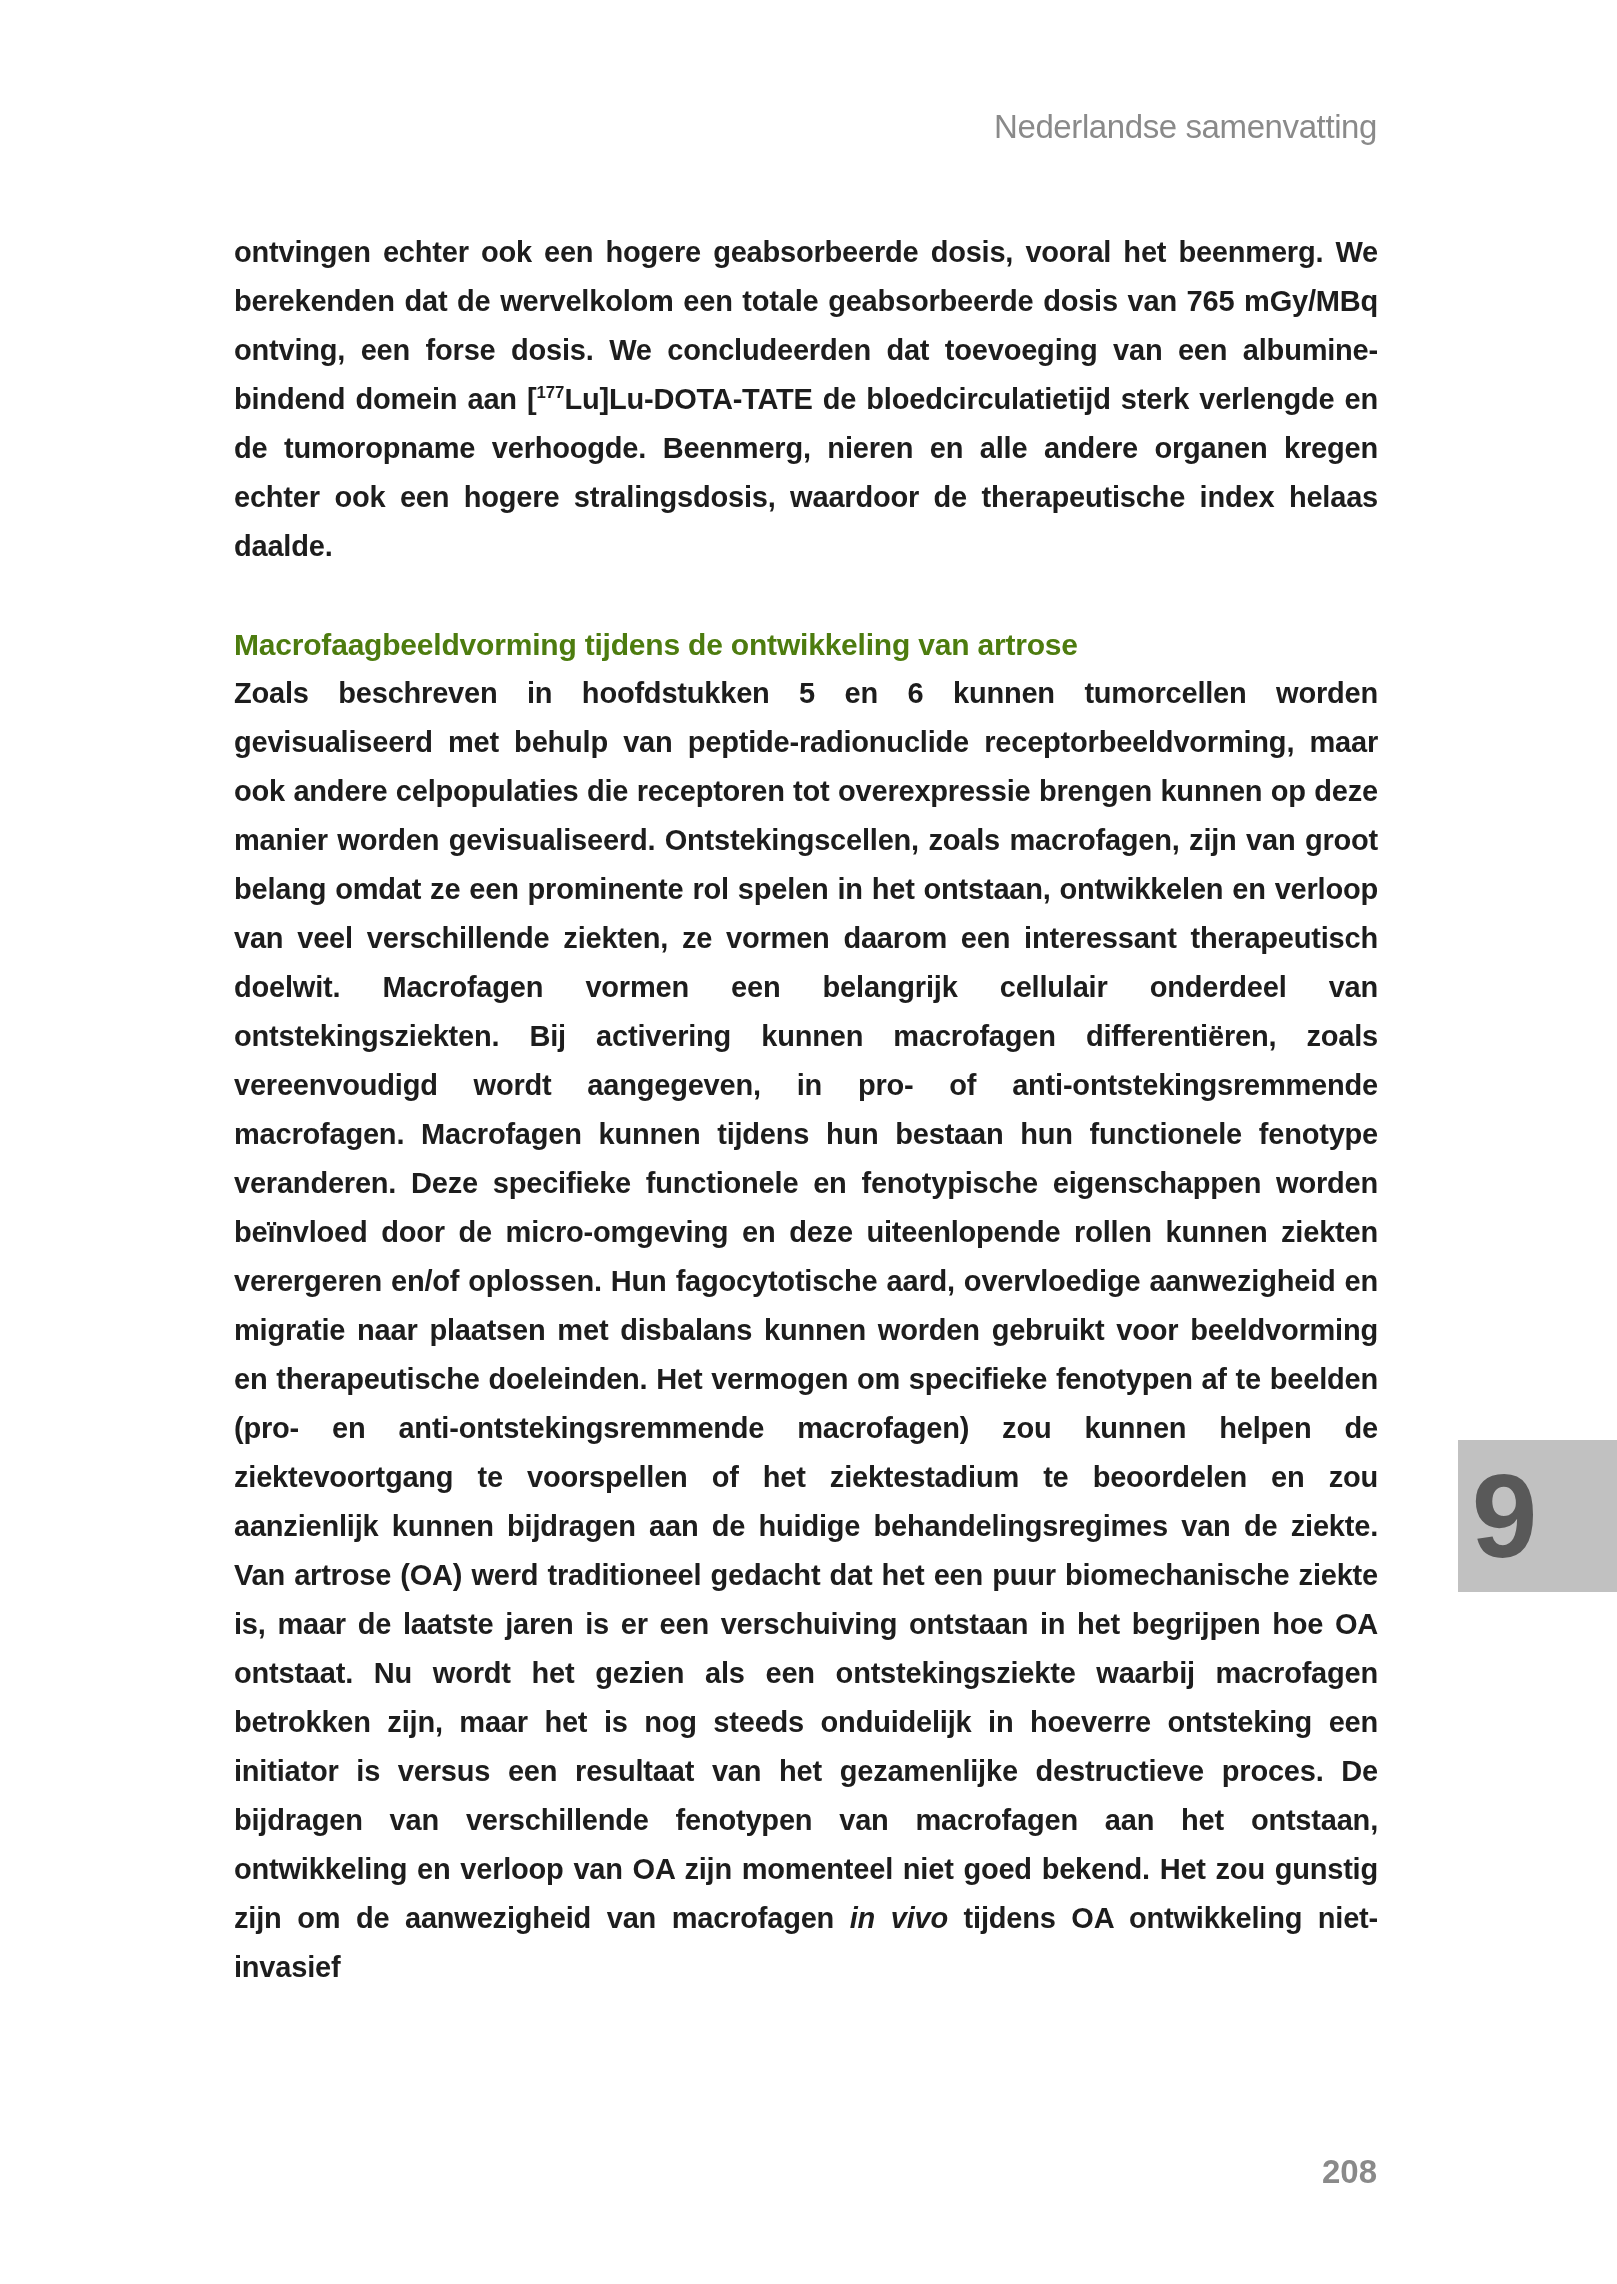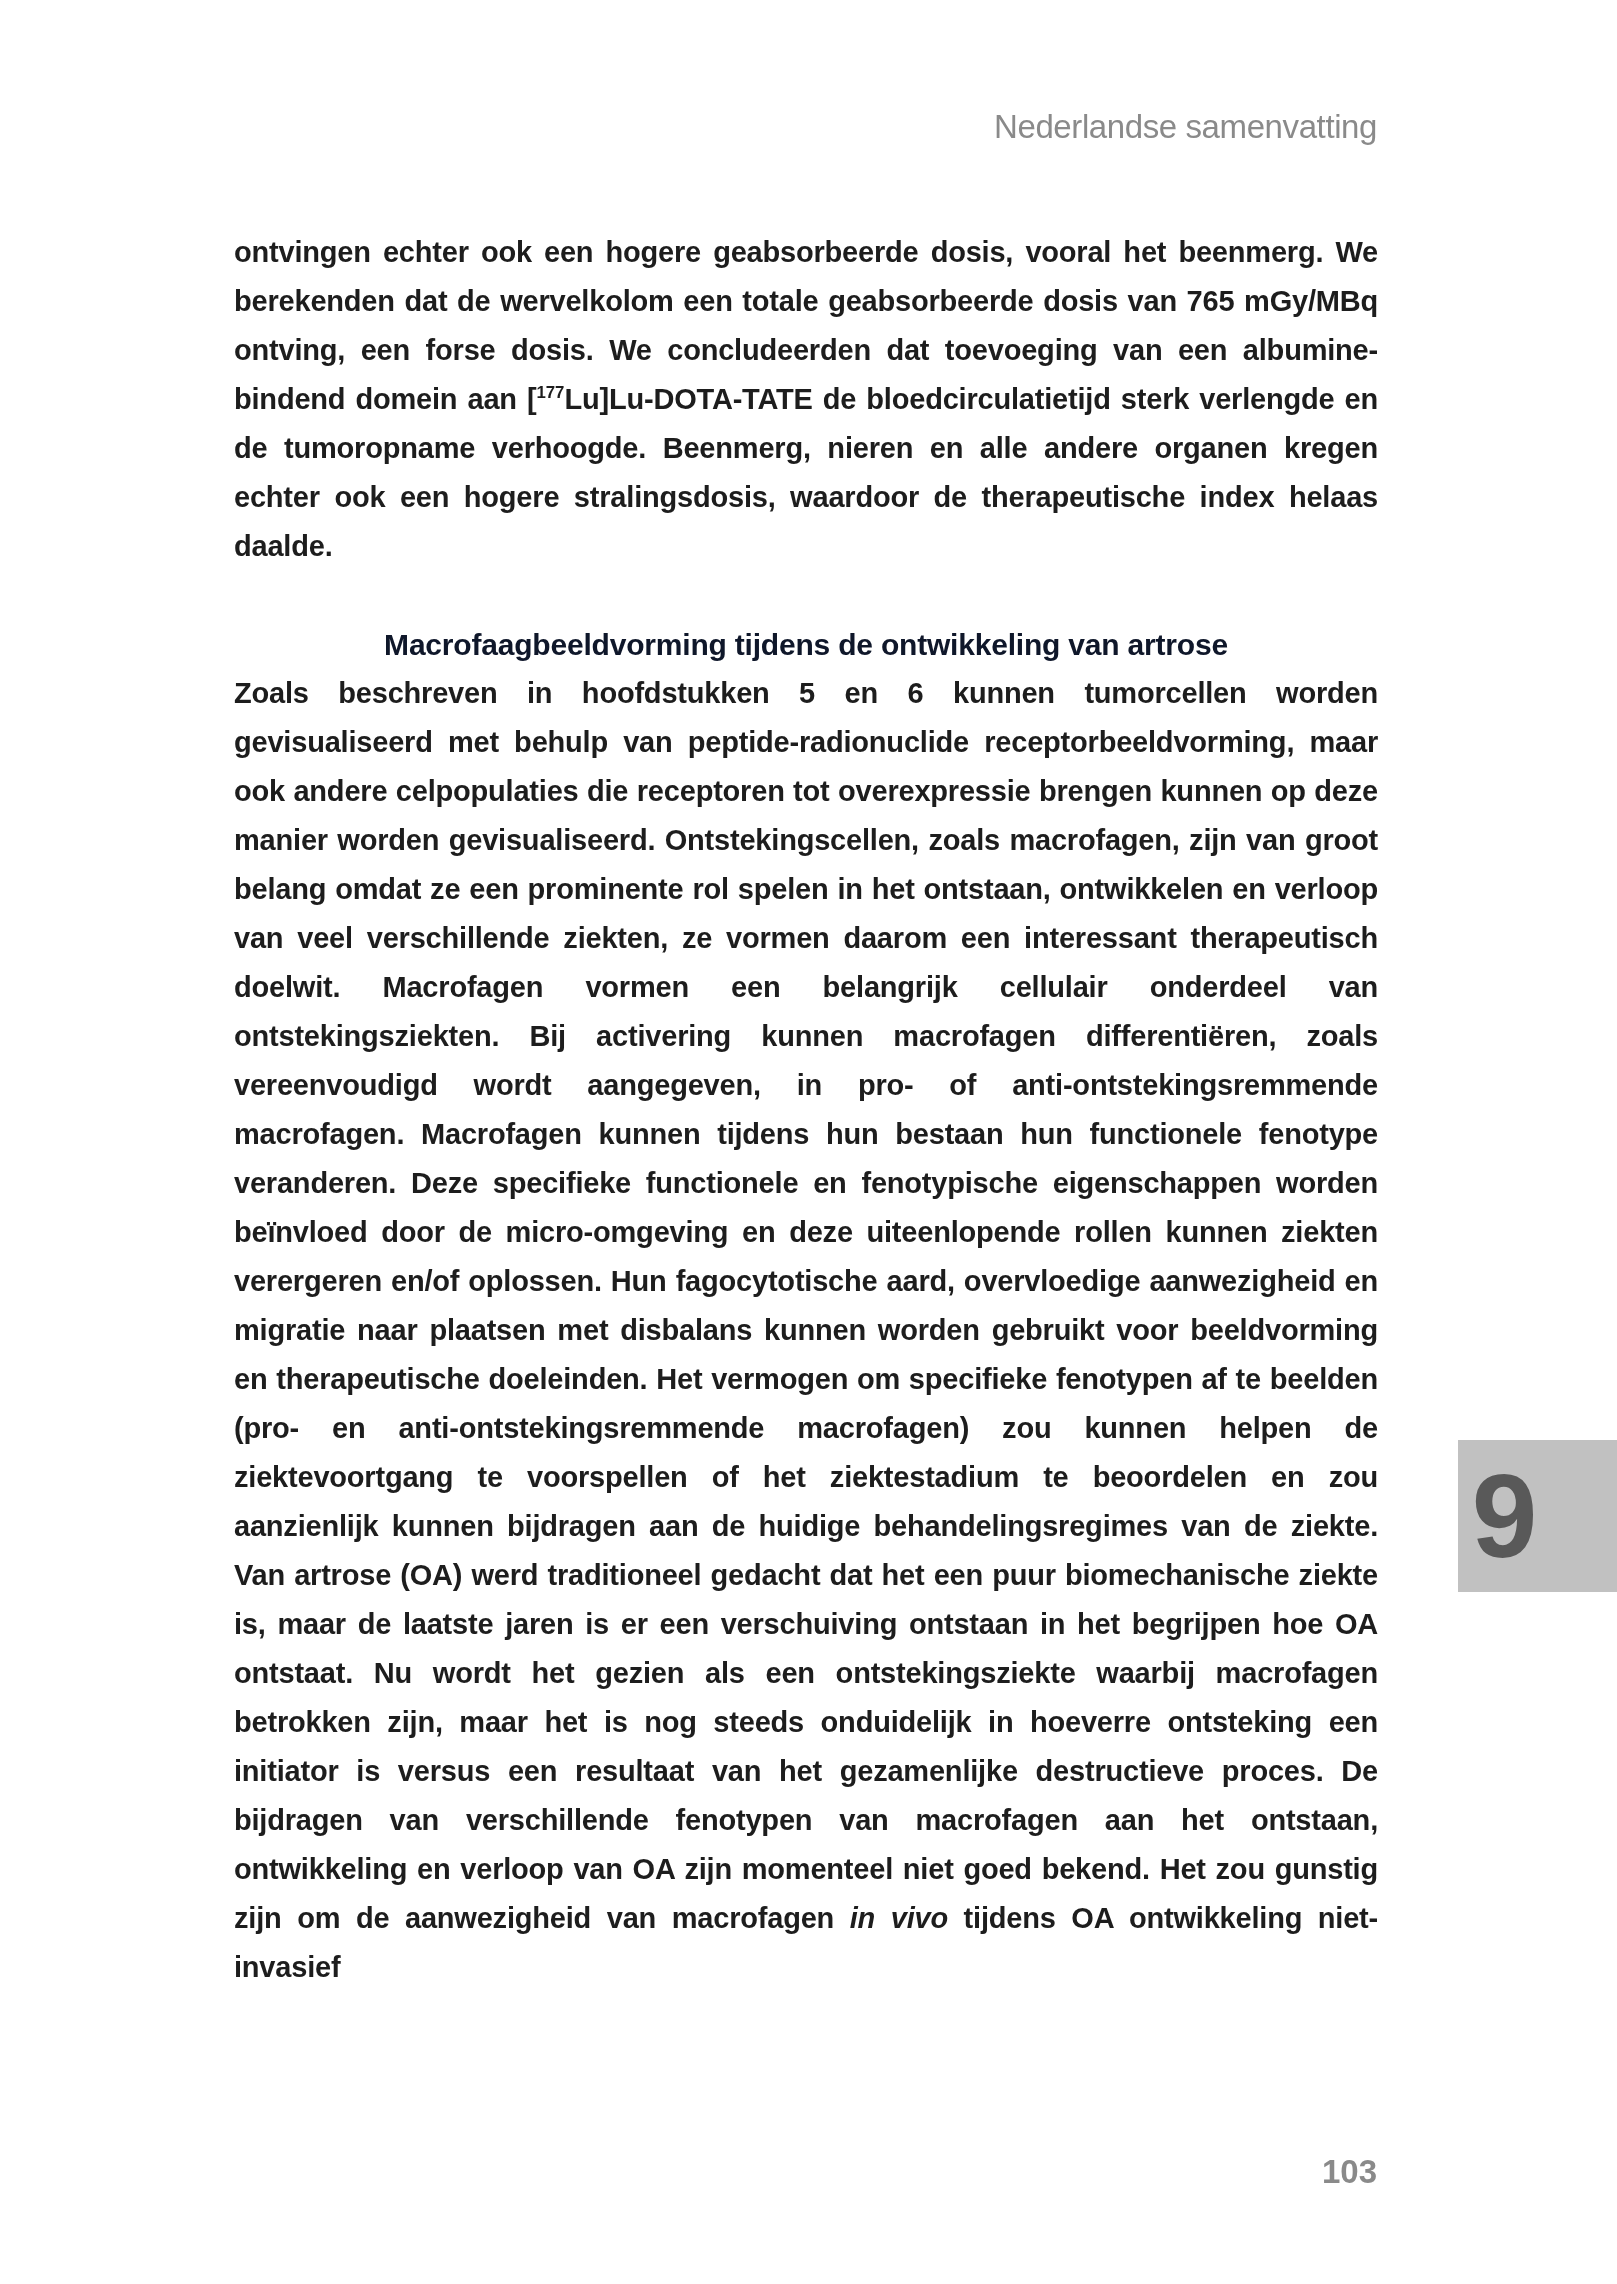--- a/index.html
+++ b/index.html
@@ -41,22 +41,22 @@
     font-size: 0.58em;
     line-height: 0;
     vertical-align: super;
     letter-spacing: 0;
   }
   .section-heading {
     margin: 49px 0 0 0;
     font-size: 30px;
     line-height: 49px;
     font-weight: bold;
-    color: #0f172a;
-    text-align: center;
+    color: #4d7c0f;
+    text-align: left;
     letter-spacing: -0.2px;
   }
 
   
   .chapter-tab {
     position: absolute;
     left: 1458px;
     top: 1440px;
     width: 160px;
     height: 152px;
@@ -92,16 +92,16 @@
   <div class="content">
     <p class="body-par"><span>ontvingen echter ook een hogere geabsorbeerde dosis, vooral het beenmerg. We berekenden dat de wervelkolom een totale geabsorbeerde dosis van 765 mGy/MBq ontving, een forse dosis. We concludeerden dat toevoeging van een albumine-bindend domein aan [</span><sup>177</sup><span>Lu]Lu-DOTA-TATE de bloedcirculatietijd sterk verlengde en de tumoropname verhoogde. Beenmerg, nieren en alle andere organen kregen echter ook een hogere stralingsdosis, waardoor de therapeutische index helaas daalde.</span></p>
     <h2 class="section-heading">Macrofaagbeeldvorming tijdens de ontwikkeling van artrose</h2>
     <p class="body-par"><span>Zoals beschreven in hoofdstukken 5 en 6 kunnen tumorcellen worden gevisualiseerd met behulp van peptide-radionuclide receptorbeeldvorming, maar ook andere celpopulaties die receptoren tot overexpressie brengen kunnen op deze manier worden gevisualiseerd. Ontstekingscellen, zoals macrofagen, zijn van groot belang omdat ze een prominente rol spelen in het ontstaan, ontwikkelen en verloop van veel verschillende ziekten, ze vormen daarom een interessant therapeutisch doelwit. Macrofagen vormen een belangrijk cellulair onderdeel van ontstekingsziekten. Bij activering kunnen macrofagen differentiëren, zoals vereenvoudigd wordt aangegeven, in pro- of anti-ontstekingsremmende macrofagen. Macrofagen kunnen tijdens hun bestaan hun functionele fenotype veranderen. Deze specifieke functionele en fenotypische eigenschappen worden beïnvloed door de micro-omgeving en deze uiteenlopende rollen kunnen ziekten verergeren en/of oplossen. Hun fagocytotische aard, overvloedige aanwezigheid en migratie naar plaatsen met disbalans kunnen worden gebruikt voor beeldvorming en therapeutische doeleinden. Het vermogen om specifieke fenotypen af te beelden (pro- en anti-ontstekingsremmende macrofagen) zou kunnen helpen de ziektevoortgang te voorspellen of het ziektestadium te beoordelen en zou aanzienlijk kunnen bijdragen aan de huidige behandelingsregimes van de ziekte. Van artrose (OA) werd traditioneel gedacht dat het een puur biomechanische ziekte is, maar de laatste jaren is er een verschuiving ontstaan in het begrijpen hoe OA ontstaat. Nu wordt het gezien als een ontstekingsziekte waarbij macrofagen betrokken zijn, maar het is nog steeds onduidelijk in hoeverre ontsteking een initiator is versus een resultaat van het gezamenlijke destructieve proces. De bijdragen van verschillende fenotypen van macrofagen aan het ontstaan, ontwikkeling en verloop van OA zijn momenteel niet goed bekend. Het zou gunstig zijn om de aanwezigheid van macrofagen </span><i>in vivo</i><span> tijdens OA ontwikkeling niet-invasief</span></p>
   </div>
 
   <div class="chapter-tab">
     <span class="chapter-number">9</span>
   </div>
 
-  <div class="page-number">103</div>
+  <div class="page-number">208</div>
 
 </div>
 
 
 </body></html>

